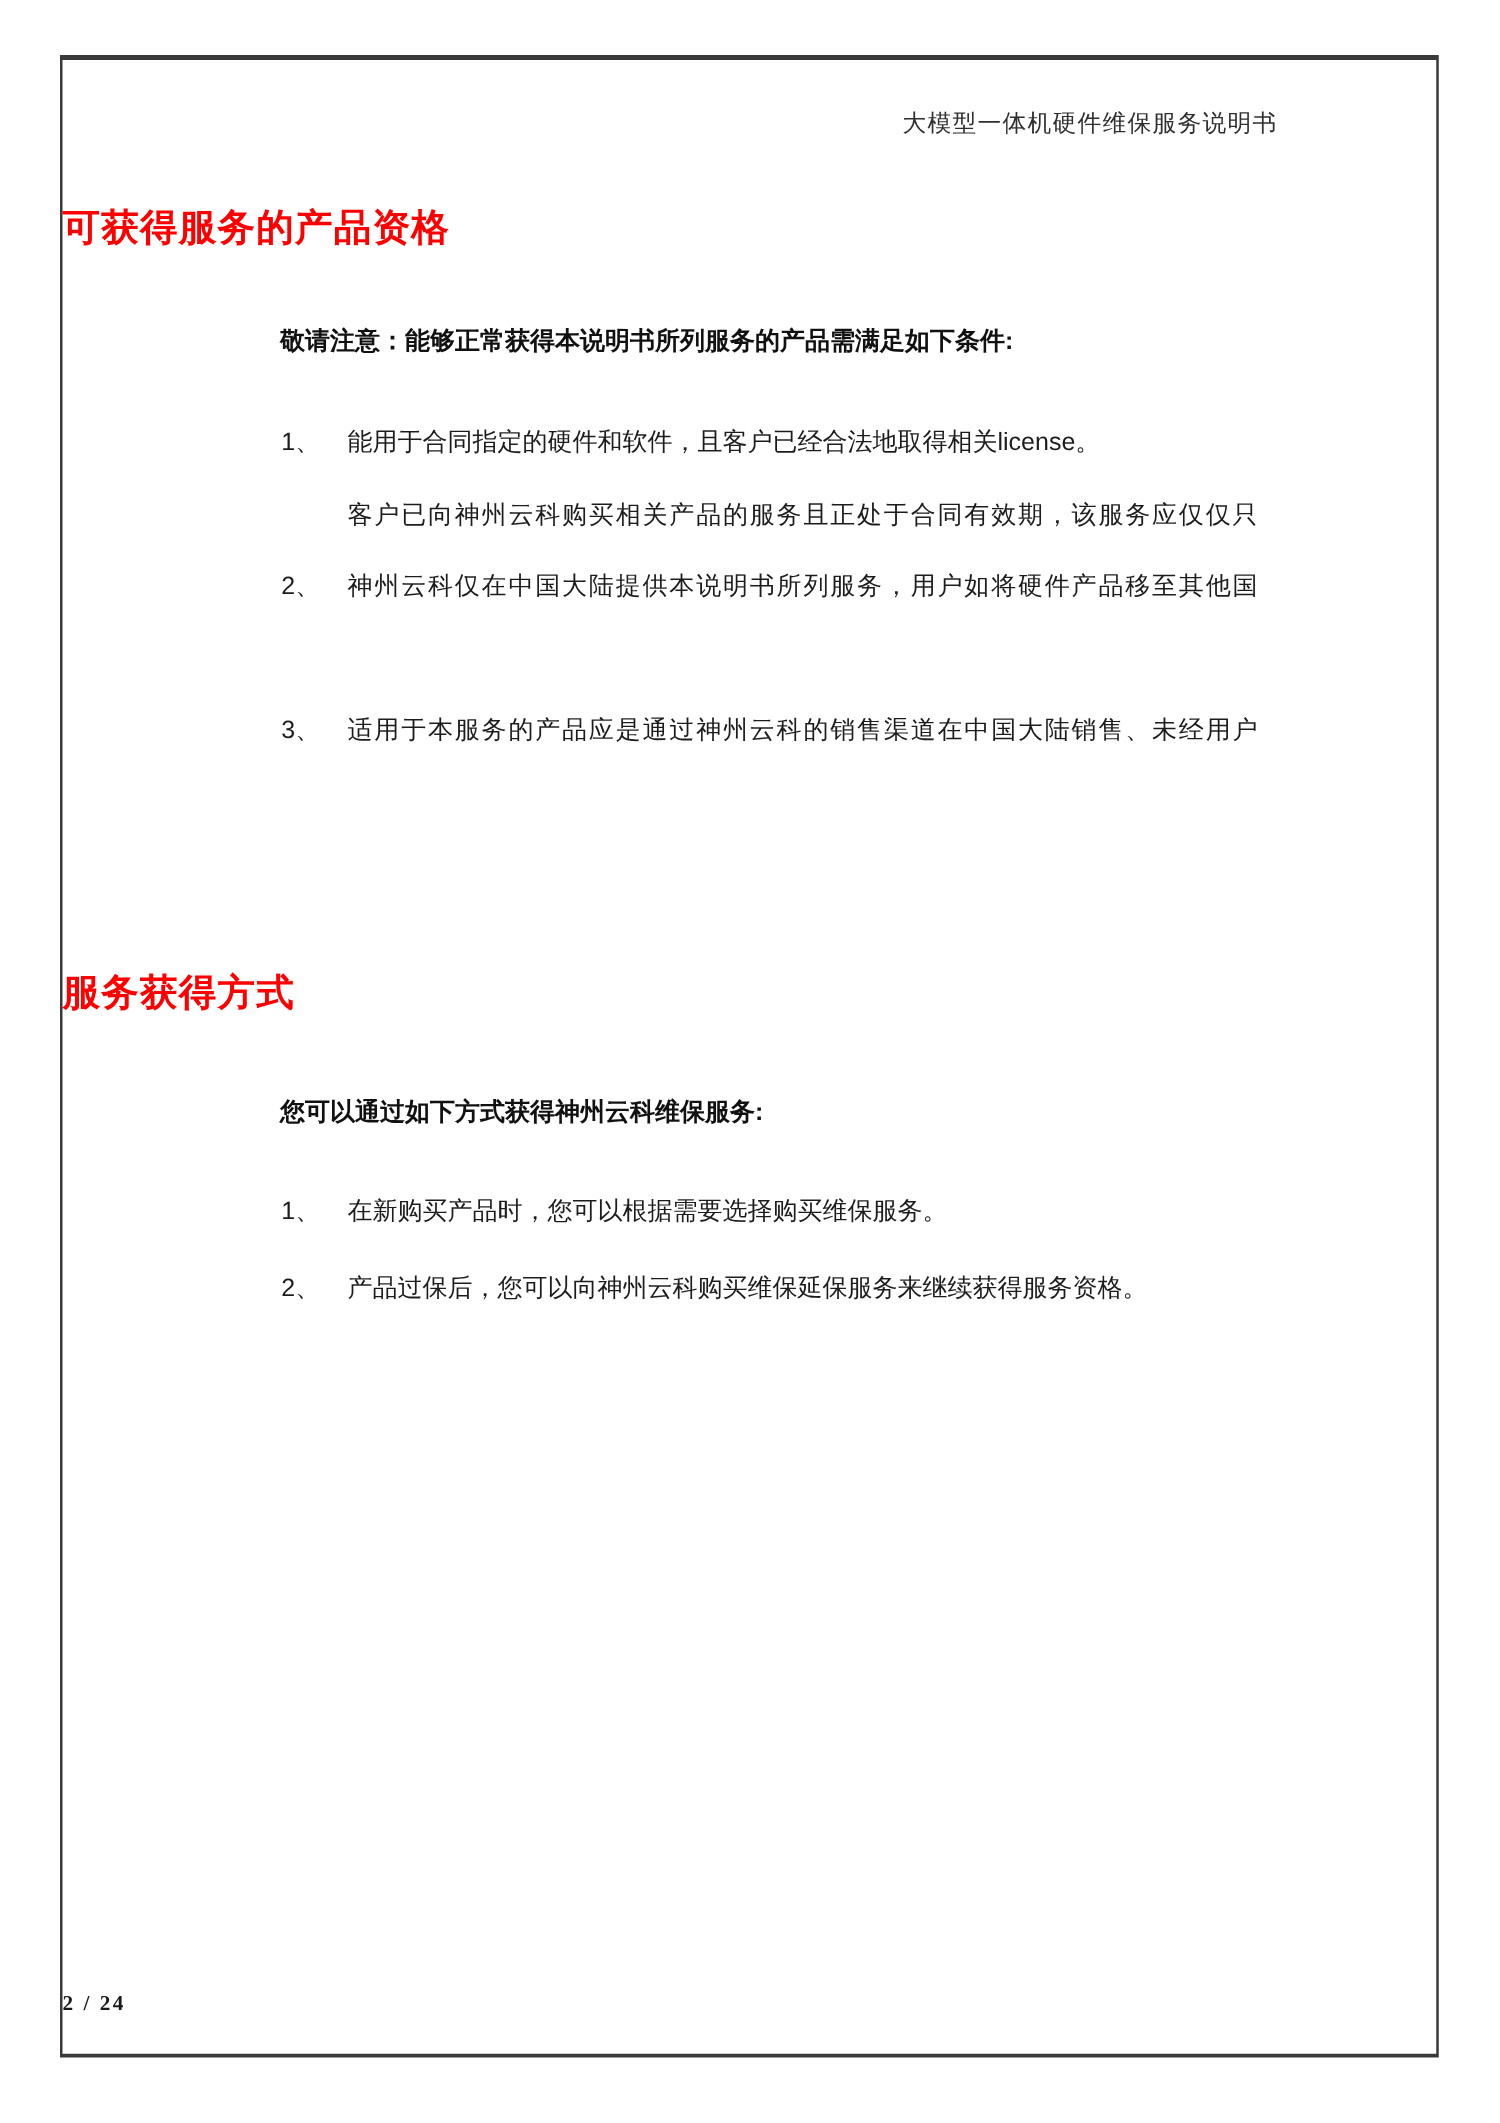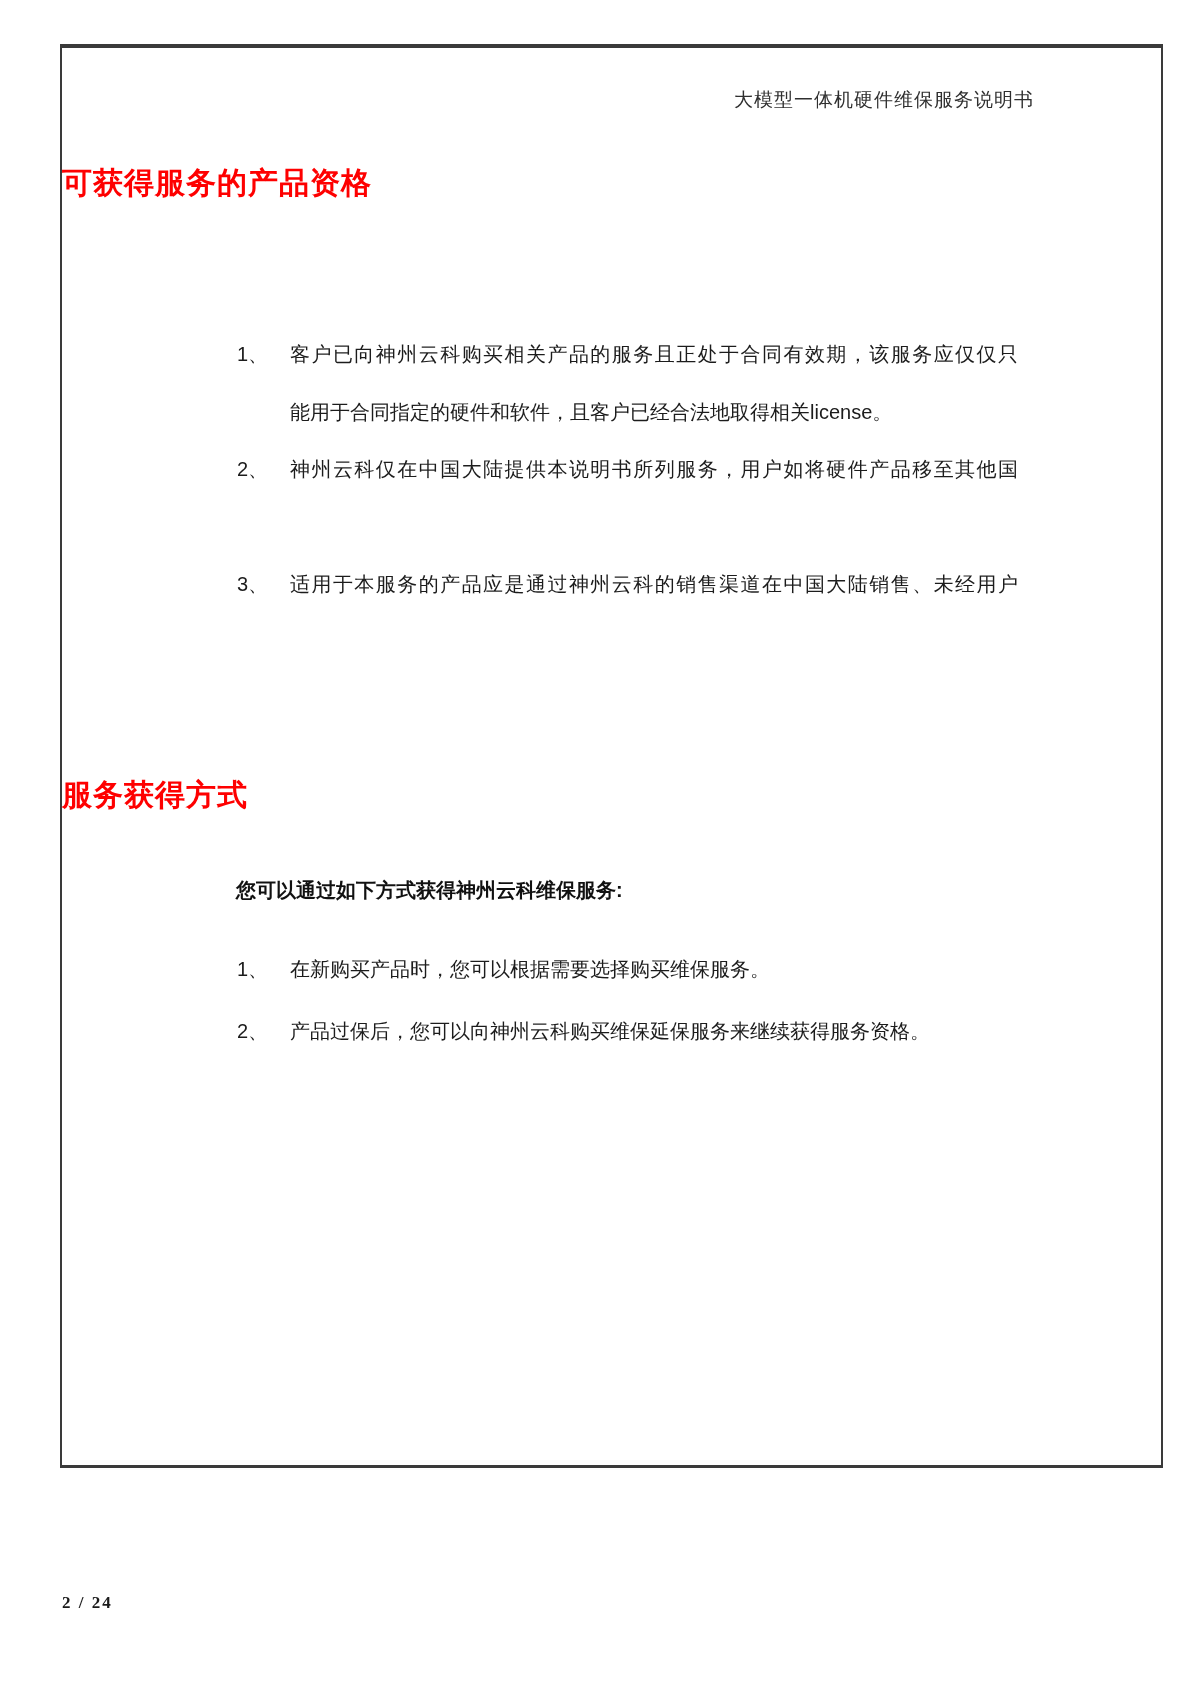--- a/index.html
+++ b/index.html
@@ -2,23 +2,23 @@
 <html><head>
 <meta charset="utf-8">
 <style>
   html,body{margin:0;padding:0;background:#ffffff;}
   body{
     width:1200px;height:1698px;position:relative;overflow:hidden;
     font-family:"Liberation Sans","DejaVu Sans",sans-serif;
     -webkit-font-smoothing:antialiased;
   }
   .page{
-    position:absolute;left:48px;top:44px;width:1103px;height:1424px;
+    position:absolute;left:48px;top:44px;width:1103px;height:1602px;
     box-sizing:border-box;background:#ffffff;
-    border:2px solid #3a3a3a;border-top-width:4px;border-bottom-width:3px;margin-left:12px;
+    border:2px solid #3a3a3a;border-top-width:4px;border-bottom-width:3px;
   }
   .doc-header{
     position:absolute;top:40px;right:127px;
     font-family:"Liberation Serif","DejaVu Serif",serif;
     font-size:19px;line-height:24px;letter-spacing:1px;color:#2f2f2f;
     white-space:nowrap;
   }
   .h-red{
     position:absolute;left:0;width:100%;
     color:#fe0000;font-weight:bold;font-size:30px;line-height:36px;
@@ -52,23 +52,24 @@
 </style>
 </head>
 <body>
 
 <div class="page">
 
   <div class="doc-header">大模型一体机硬件维保服务说明书</div>
 
   <div class="h-red" id="section1-title">可获得服务的产品资格</div>
 
+  <div class="intro" id="section1-intro">敬请注意：能够正常获得本说明书所列服务的产品需满足如下条件:</div>
 
   <div class="row" id="s1-item1">
-    <span class="num">1、</span><span class="txt"><div class="line jl">客户已向神州云科购买相关产品的服务且正处于合同有效期，该服务应仅仅只</div><div class="line">能用于合同指定的硬件和软件，且客户已经合法地取得相关license。</div></span>
+    <span class="num">1、</span><span class="txt"><div class="line">能用于合同指定的硬件和软件，且客户已经合法地取得相关license。</div><div class="line jl">客户已向神州云科购买相关产品的服务且正处于合同有效期，该服务应仅仅只</div></span>
   </div>
 
   <div class="row" id="s1-item2">
     <span class="num">2、</span><span class="txt"><div class="line jl">神州云科仅在中国大陆提供本说明书所列服务，用户如将硬件产品移至其他国</div></span>
   </div>
 
   <div class="row" id="s1-item3">
     <span class="num">3、</span><span class="txt"><div class="line jl">适用于本服务的产品应是通过神州云科的销售渠道在中国大陆销售、未经用户</div></span>
   </div>
 

